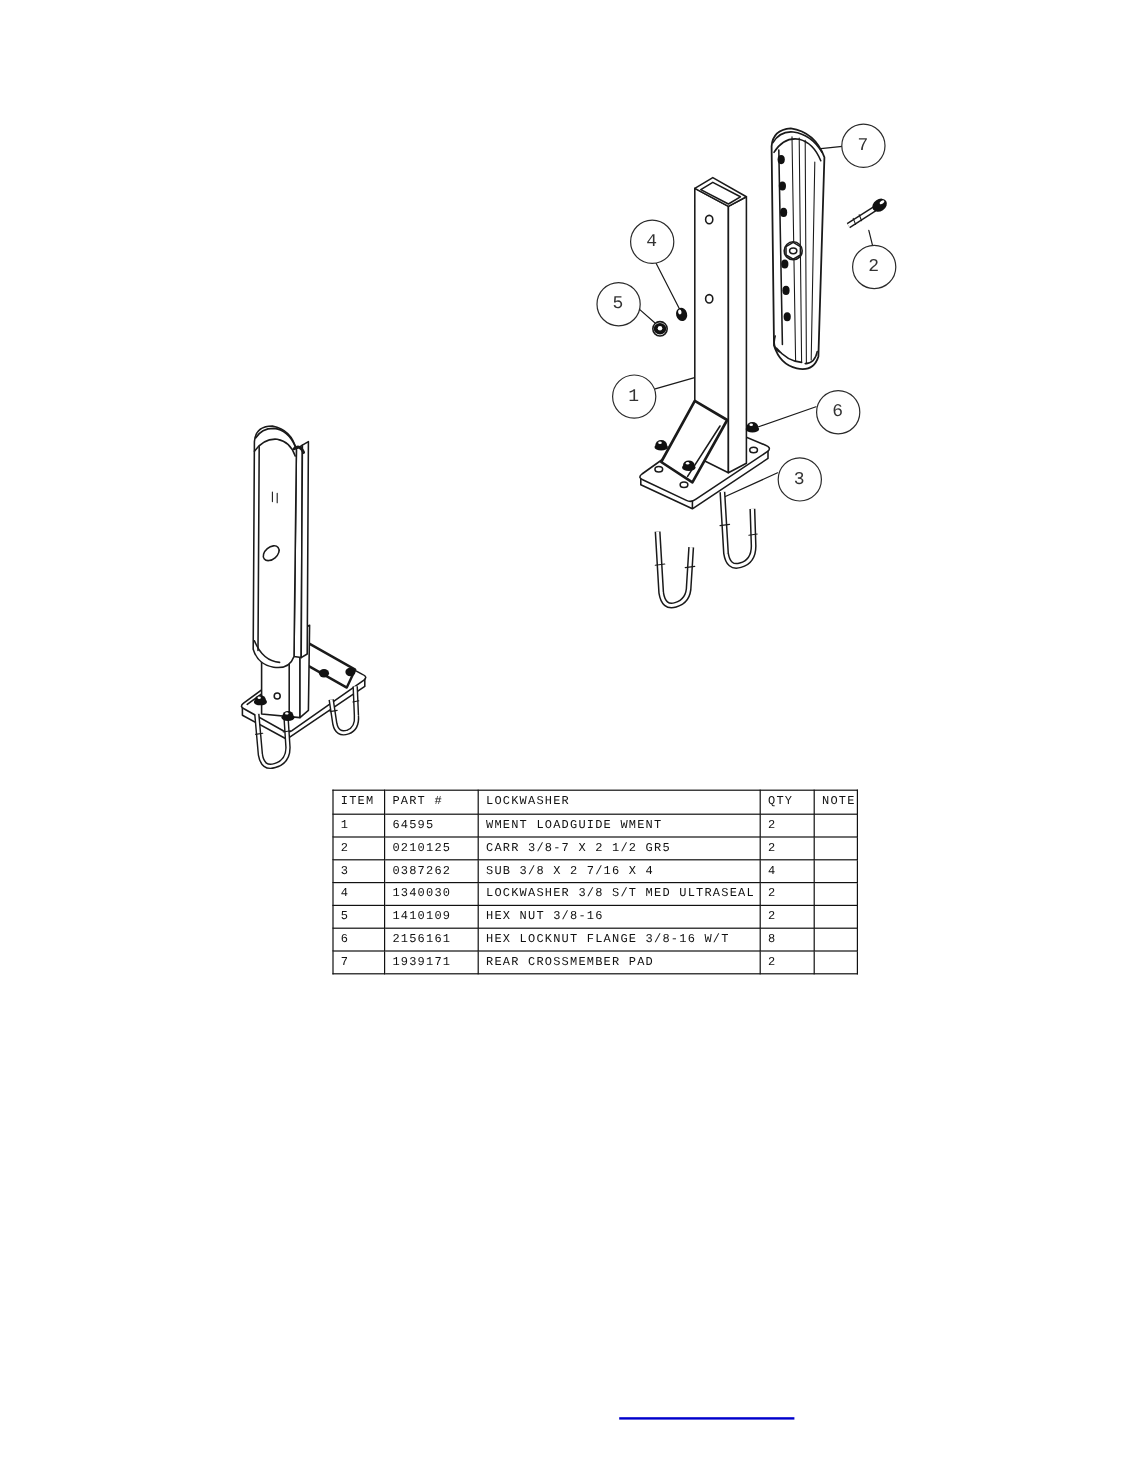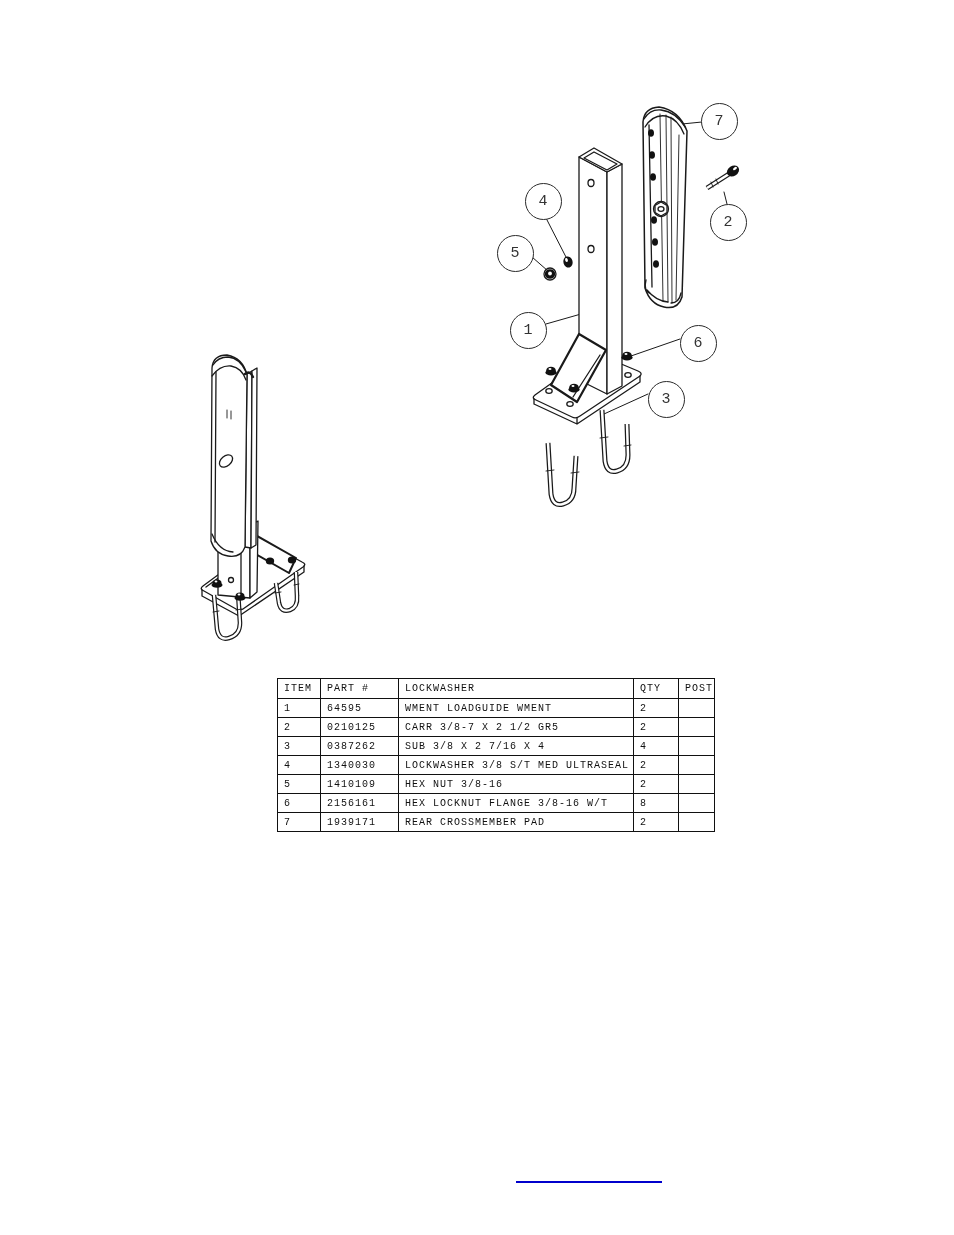--- a/index.html
+++ b/index.html
@@ -3,21 +3,21 @@
 <meta charset="utf-8">
 <style>
   html,body{margin:0;padding:0;background:#ffffff;}
   .page{position:relative;width:954px;height:1235px;background:#ffffff;overflow:hidden;
         font-family:"Liberation Mono","DejaVu Sans Mono",monospace;}
   .drawing{position:absolute;}
   .callout{position:absolute;width:37px;height:37px;box-sizing:border-box;
            border:1.4px solid #2b2b2b;border-radius:50%;background:#ffffff;
            display:flex;align-items:center;justify-content:center;}
   .callout span{font-size:15px;color:#333;font-family:"Liberation Mono","DejaVu Sans Mono",monospace;}
-  table.parts{position:absolute;left:277px;top:678px;border-collapse:collapse;table-layout:fixed;padding-left:32px;}
+  table.parts{position:absolute;left:277px;top:658px;border-collapse:collapse;table-layout:fixed;padding-left:32px;}
   .parts th,.parts td{border:1.2px solid #111;font-size:10px;font-weight:normal;
         font-family:"Liberation Mono","DejaVu Sans Mono",monospace;letter-spacing:1px;
         color:#111;text-align:left;padding:0 1px 0 6px;white-space:nowrap;overflow:hidden;}
   .parts th{height:19px;}
   .parts td{height:18px;}
   .footer-link{position:absolute;left:516px;top:1181px;width:146px;height:2px;background:#0000cc;cursor:pointer;}
 </style>
 </head>
 <body>
 
@@ -195,21 +195,21 @@
         <col style="width:235px">
         <col style="width:45px">
         <col style="width:30px">
     </colgroup>
     <tbody>
         <tr>
       <th>ITEM</th>
       <th>PART #</th>
       <th>LOCKWASHER</th>
       <th>QTY</th>
-      <th>POST</th>
+      <th>NOTE</th>
     </tr>
     <tr>
       <td>1</td>
       <td>64595</td>
       <td>WMENT LOADGUIDE WMENT</td>
       <td>2</td>
       <td></td>
     </tr>
     <tr>
       <td>2</td>

